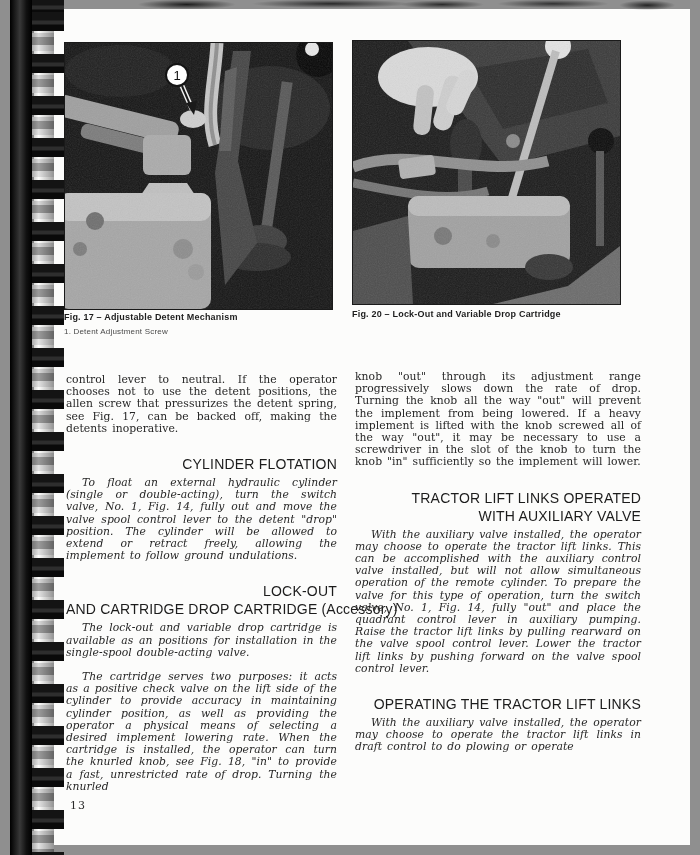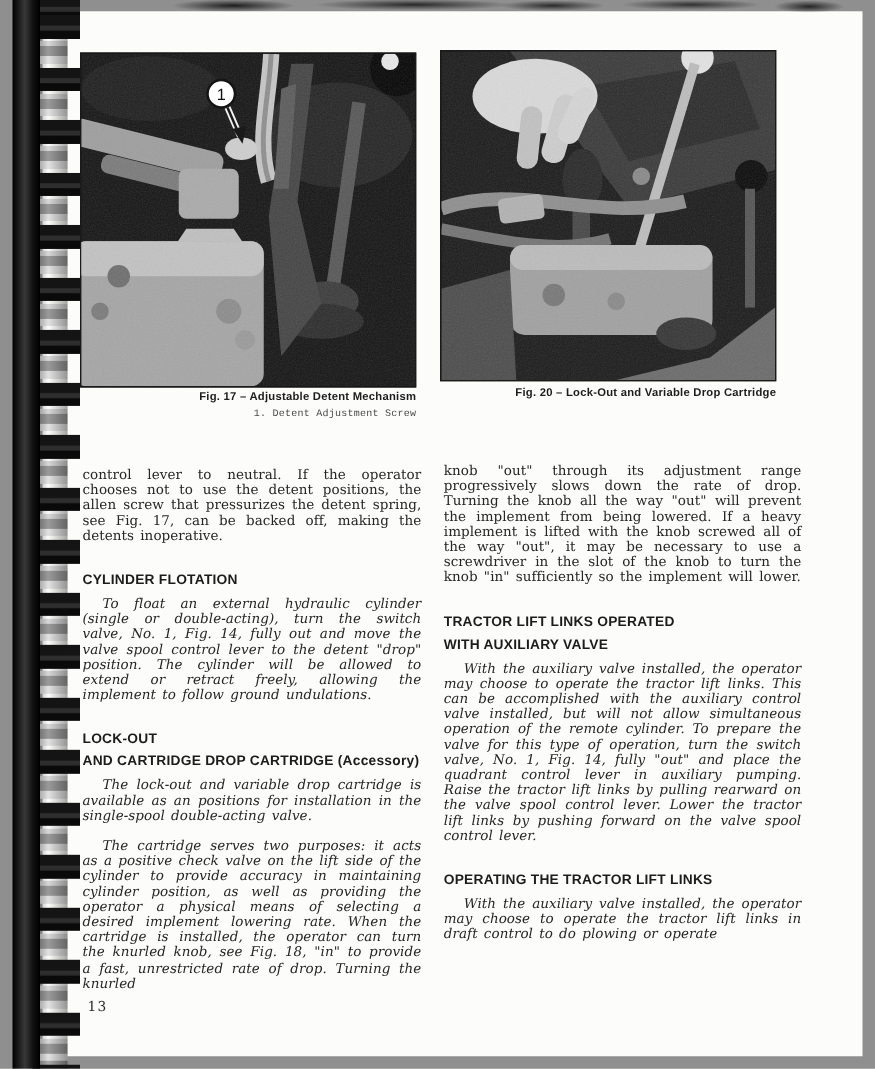--- a/index.html
+++ b/index.html
@@ -42,46 +42,46 @@
     position:absolute;left:4px;top:0;width:22px;height:100%;
     background:linear-gradient(90deg,#000 , #383838 45%, #101010 75%, #000);
   }
   
   .photo{position:absolute;border:1px solid #1a1a1a;overflow:hidden;background:#161616;}
   .photo svg{display:block;}
   #photo17{left:64px;top:42px;width:267px;height:266px;}
   #photo18{left:352px;top:40px;width:267px;height:263px;}
   
   .caption{
-    position:absolute;text-align:right;
+    position:absolute;text-align:left;
     font-family:"Liberation Sans", sans-serif;font-weight:bold;
     font-size:9px;color:#1d1d1d;letter-spacing:.2px;
   }
   #cap17{left:64px;width:269px;top:312px;}
   #cap18{left:352px;width:269px;top:309px;}
   .subcaption{
-    position:absolute;text-align:right;
-    font-family:Liberation Mono, monospace;
+    position:absolute;text-align:left;
+    font-family:Liberation Sans, sans-serif;
     font-size:8px;color:#4a4a4a;letter-spacing:.2px;
   }
   #subcap17{left:64px;width:269px;top:327px;}
   
   .col{
     position:absolute;color:#262626;
     font-size:10.8px;line-height:12.2px;text-align:justify;
     word-spacing:1.5px;letter-spacing:.05px;margin-top:16px;
   }
   #col-left{left:66px;top:358px;width:271px;}
   #col-right{left:355px;top:355px;width:286px;}
   .col p{margin:0 0 12px 0;}
   .col p.indent{text-indent:16px;font-style:italic;}
   .heading{
-    font-family:"Liberation Sans", sans-serif;font-weight:bold;
-    font-size:11px;line-height:18px;color:#1c1c1c;letter-spacing:.2px;
-    margin:20px 0 4px 0;text-align:left;word-spacing:normal;
+    font-family:"Liberation Sans", sans-serif;font-weight:normal;
+    font-size:14px;line-height:18px;color:#1c1c1c;letter-spacing:.2px;
+    margin:20px 0 4px 0;text-align:right;word-spacing:normal;
   }
   .heading div{white-space:nowrap;}
   
   .page-number{
     position:absolute;left:70px;top:799px;
     font-size:11px;color:#2a2a2a;letter-spacing:1px;
   }
 </style>
 </head>
 <body>

